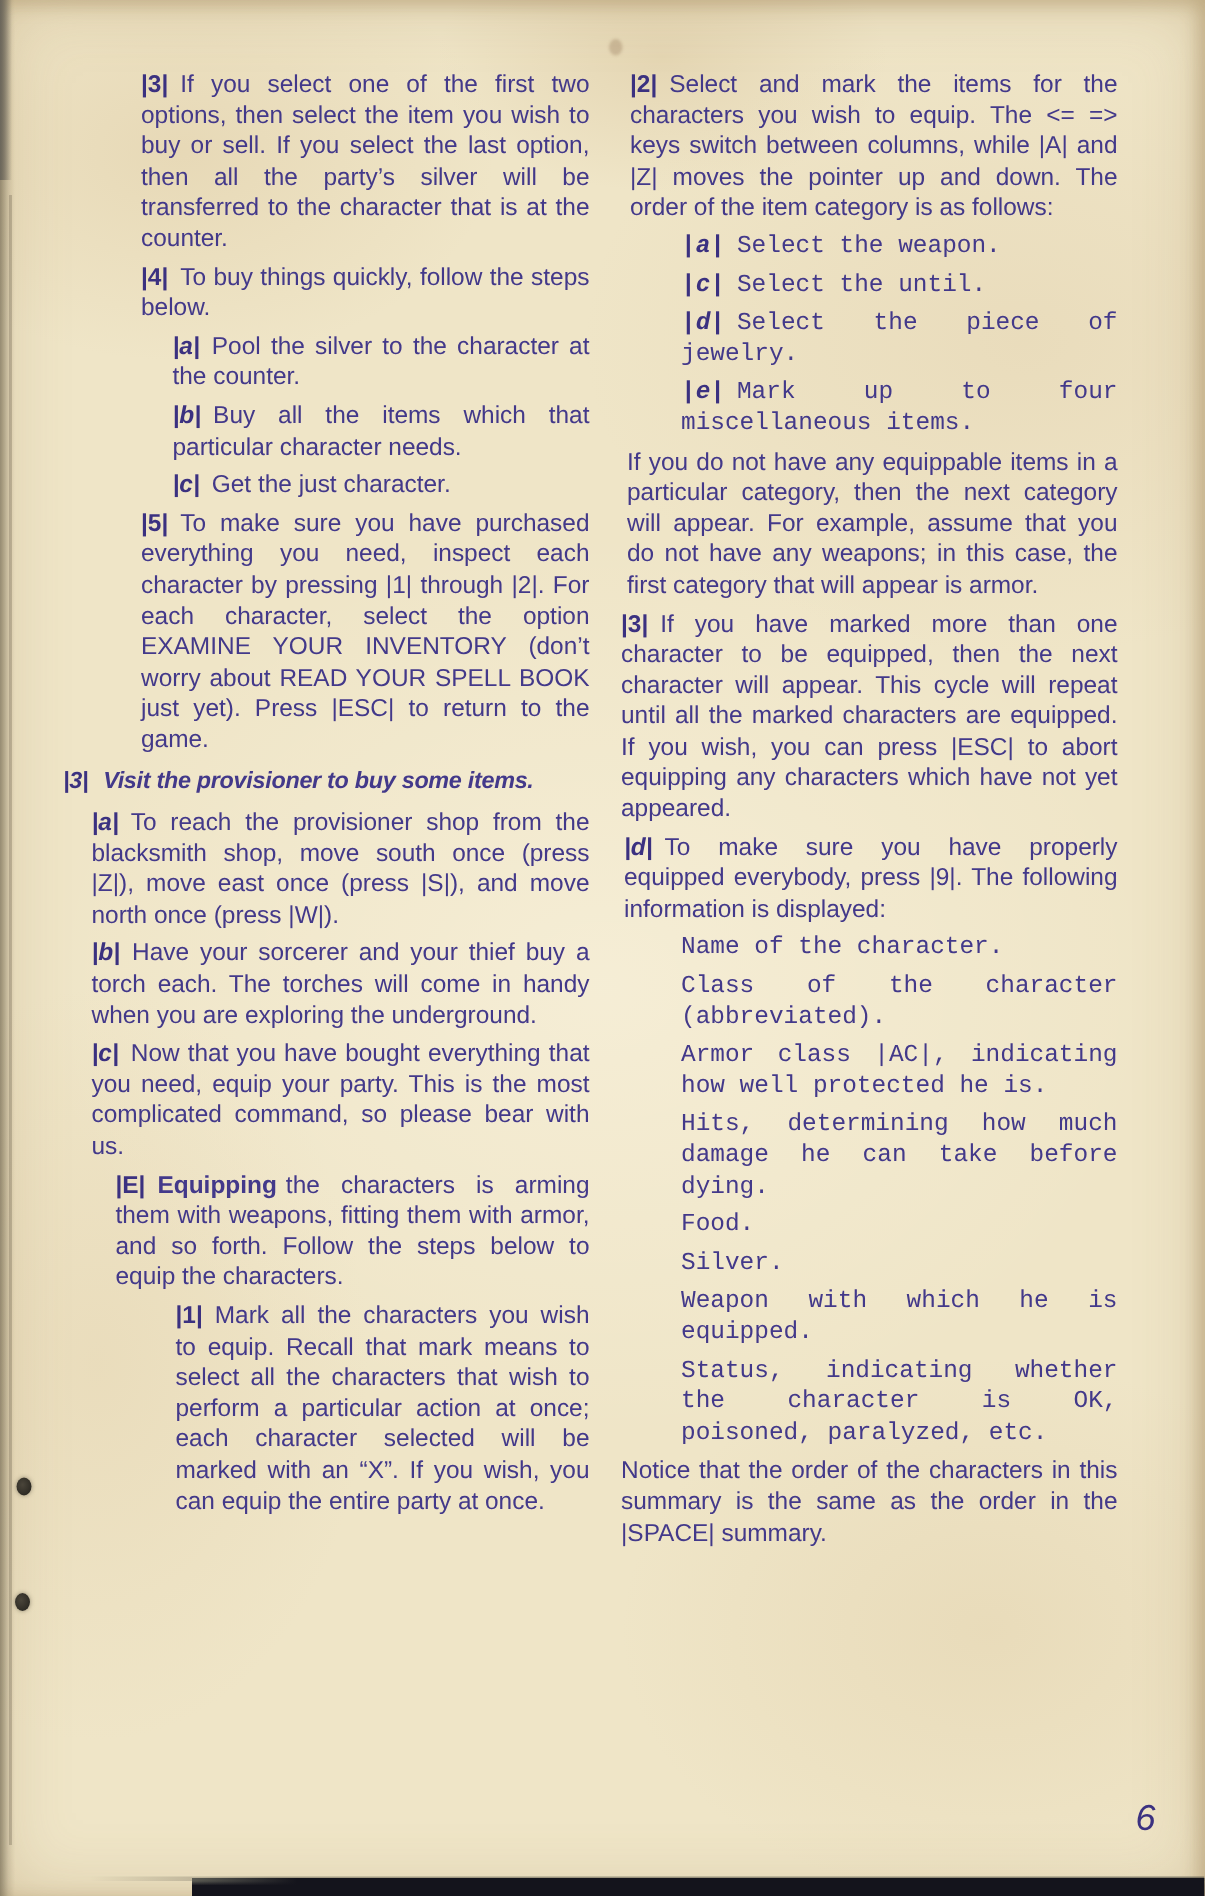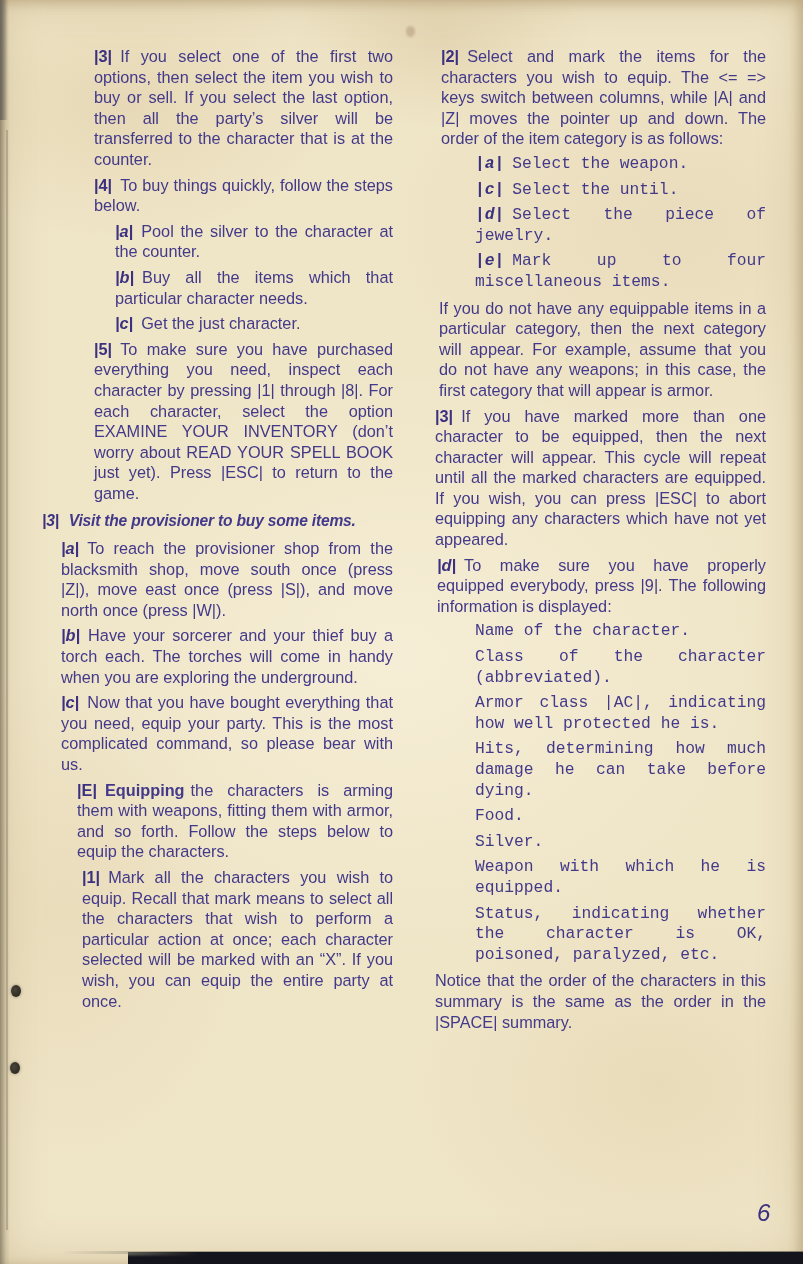--- a/index.html
+++ b/index.html
@@ -11,30 +11,30 @@
       radial-gradient(ellipse 300px 200px at 15% 8%, rgba(210,185,140,.28), transparent 70%),
       radial-gradient(ellipse 420px 300px at 85% 18%, rgba(213,188,148,.22), transparent 70%),
       radial-gradient(ellipse 520px 420px at 50% 52%, rgba(255,250,235,.40), transparent 72%),
       radial-gradient(ellipse 350px 260px at 82% 86%, rgba(210,185,140,.22), transparent 70%),
       radial-gradient(ellipse 260px 360px at 8% 72%, rgba(218,196,156,.26), transparent 70%),
       radial-gradient(ellipse 200px 120px at 55% 3%, rgba(205,180,135,.30), transparent 75%);
     box-shadow: inset 0 0 46px rgba(150,120,70,.28), inset -6px 0 10px rgba(140,110,65,.22), inset 0 6px 10px rgba(150,120,70,.18);
   }
   .col{position:absolute;top:46px;color:#43398a;font-size:16.3px;line-height:20.6px;text-align:justify;}
   #col-left{left:42px;width:351px;}
-  #col-right{left:435px;width:331px;}
+  #col-right{left:414px;width:331px;}
   .b{margin:0 0 5px 0;}
   .mk{font-weight:bold;margin-right:8px;color:#3b3180;}
   .mk.it{font-style:italic;}
   .lead{font-weight:bold;margin-right:6px;}
   .heading{font-weight:bold;font-style:italic;white-space:nowrap;font-size:15.6px;letter-spacing:-0.2px;margin:8px 0 6px 0;}
   .heading .mk{font-style:italic;margin-right:10px;}
   .ml0{margin-left:0;} .ml2{margin-left:2px;} .ml4{margin-left:4px;} .ml6{margin-left:6px;}
   .ml19{margin-left:19px;} .ml28{margin-left:40px;font-family:Liberation Mono, monospace;} .ml35{margin-left:35px;}
-  .ml52{margin-left:52px;} .ml53{margin-left:40px;} .ml73{margin-left:73px;}
+  .ml52{margin-left:52px;} .ml53{margin-left:75px;} .ml73{margin-left:73px;}
   #page-number{position:absolute;left:757px;top:1199px;color:#3b3180;font-size:24px;font-style:italic;}
   
   #edge-left{position:absolute;left:0;top:0;width:10px;height:1264px;
     background:linear-gradient(to right, rgba(95,88,70,.55), rgba(95,88,70,.15) 55%, rgba(95,88,70,0));}
   #edge-left-top{position:absolute;left:0;top:0;width:8px;height:120px;
     background:linear-gradient(to right,#6b665b,rgba(107,102,91,0));}
   #edge-left-line{position:absolute;left:6px;top:130px;width:2px;height:1100px;background:rgba(120,110,88,.35);}
   #bottom-bar{position:absolute;left:128px;right:0;bottom:0;height:12px;
     background:linear-gradient(to right, rgba(20,20,28,0), #14141c 70px),
                linear-gradient(#5a5a52 0 2px, #14141c 5px);}
@@ -55,21 +55,21 @@
 <div id="edge-left-top"></div>
 <div id="edge-left-line"></div>
 <div id="smudge"></div>
 
 <div class="col" id="col-left">
   <p class="b ml52"><span class="mk">|3|</span><span>If you select one of the first two options, then select the item you wish to buy or sell. If you select the last option, then all the party’s silver will be transferred to the character that is at the counter.</span></p>
   <p class="b ml52"><span class="mk">|4|</span><span>To buy things quickly, follow the steps below.</span></p>
   <p class="b ml73"><span class="mk it">|a|</span><span>Pool the silver to the character at the counter.</span></p>
   <p class="b ml73"><span class="mk it">|b|</span><span>Buy all the items which that particular character needs.</span></p>
   <p class="b ml73"><span class="mk it">|c|</span><span>Get the just character.</span></p>
-  <p class="b ml52"><span class="mk">|5|</span><span>To make sure you have purchased everything you need, inspect each character by pressing |1| through |8|. For each character, select the option EXAMINE YOUR INVENTORY (don’t worry about READ YOUR SPELL BOOK just yet). Press |ESC| to return to the game.</span></p>
+  <p class="b ml52"><span class="mk">|5|</span><span>To make sure you have purchased everything you need, inspect each character by pressing |1| through |2|. For each character, select the option EXAMINE YOUR INVENTORY (don’t worry about READ YOUR SPELL BOOK just yet). Press |ESC| to return to the game.</span></p>
   <p class="b heading ml0"><span class="mk">|3|</span><span>Visit the provisioner to buy some items.</span></p>
   <p class="b ml19"><span class="mk it">|a|</span><span>To reach the provisioner shop from the blacksmith shop, move south once (press |Z|), move east once (press |S|), and move north once (press |W|).</span></p>
   <p class="b ml19"><span class="mk it">|b|</span><span>Have your sorcerer and your thief buy a torch each. The torches will come in handy when you are exploring the underground.</span></p>
   <p class="b ml19"><span class="mk it">|c|</span><span>Now that you have bought everything that you need, equip your party. This is the most complicated command, so please bear with us.</span></p>
   <p class="b ml35"><span class="mk">|E|</span><span class="lead">Equipping</span><span>the characters is arming them with weapons, fitting them with armor, and so forth. Follow the steps below to equip the characters.</span></p>
   <p class="b ml53"><span class="mk">|1|</span><span>Mark all the characters you wish to equip. Recall that mark means to select all the characters that wish to perform a particular action at once; each character selected will be marked with an “X”. If you wish, you can equip the entire party at once.</span></p>
 </div>
 
 <div class="col" id="col-right">
   <p class="b ml6"><span class="mk">|2|</span><span>Select and mark the items for the characters you wish to equip. The &lt;= =&gt; keys switch between columns, while |A| and |Z| moves the pointer up and down. The order of the item category is as follows:</span></p>

